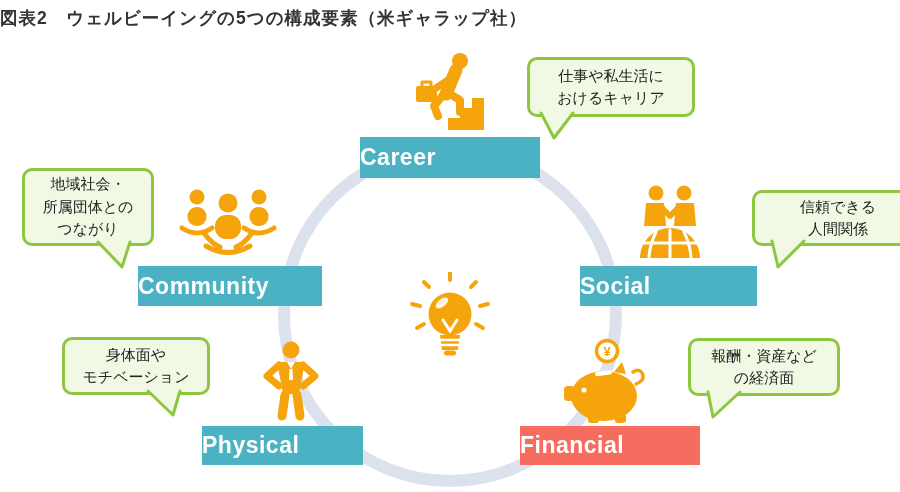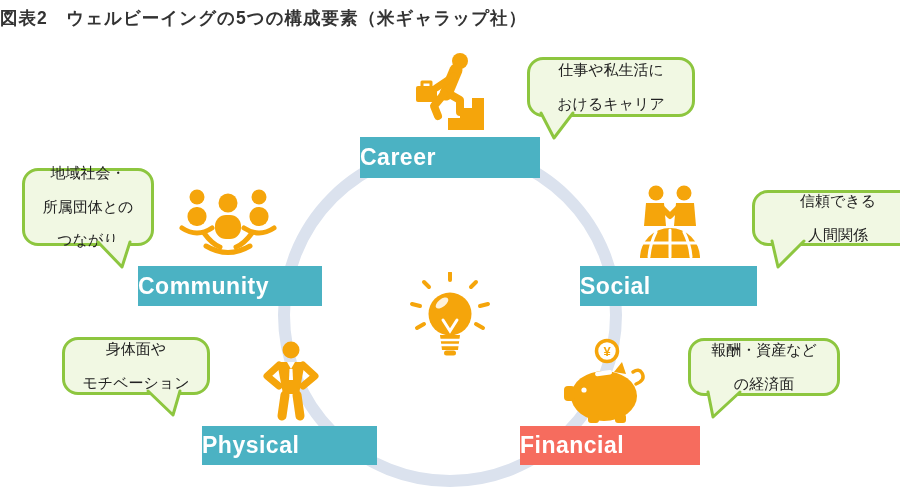--- a/index.html
+++ b/index.html
@@ -19,23 +19,23 @@
   }
   .label.teal{background:var(--accent-teal);}
   .label.coral{background:var(--accent-coral);}
   .icon{position:absolute;z-index:3;}
   .ico-fill{fill:var(--icon-orange);}
   .ico-stroke{stroke:var(--icon-orange);fill:none;stroke-linecap:round;stroke-linejoin:round;}
   .wht{fill:#fff;}
   .wht-stroke{stroke:#fff;fill:none;stroke-linecap:round;}
   .bubble{
     position:absolute;z-index:4;box-sizing:border-box;
-    background:var(--bubble-fill);border:3px solid var(--bubble-border);border-radius:16px;
+    background:var(--bubble-fill);border:3px solid var(--bubble-border);border-radius:10px;
     display:flex;flex-direction:column;align-items:center;justify-content:center;
-    font-size:15px;line-height:1.5;color:var(--bubble-text);text-align:center;gap:11px;
+    font-size:15px;line-height:1.5;color:var(--bubble-text);text-align:center;
   }
   .tail{position:absolute;z-index:5;overflow:visible;}
   .tail path{fill:var(--bubble-fill);stroke:var(--bubble-border);stroke-width:3;stroke-linejoin:round;stroke-linecap:round;}
   .coin-yen{font-size:13px;font-weight:bold;fill:var(--icon-orange);}
 </style>
 </head>
 <body>
 
 <div class="canvas">
 
@@ -124,21 +124,21 @@
     <circle class="ico-fill" cx="33" cy="10" r="8.5"></circle>
     <polygon class="ico-fill" points="19,22 47,22 41,54 25,54"></polygon>
     <polygon class="wht" points="29,22 37,22 33,29"></polygon>
     <polygon class="wht" points="31.5,29 34.5,29 35,40 31,40"></polygon>
     <path class="ico-stroke" d="M21 25 L9 36 L21 46" stroke-width="7"></path>
     <path class="ico-stroke" d="M45 25 L57 36 L45 46" stroke-width="7"></path>
     <path class="ico-stroke" d="M27 55 L24 76" stroke-width="9"></path>
     <path class="ico-stroke" d="M39 55 L42 76" stroke-width="9"></path>
   </svg>
 
-  <div class="label teal" style="left:202px;top:426px;width:175px;height:39px;">
+  <div class="label teal" style="left:202px;top:426px;width:161px;height:39px;">
     <span>Physical</span>
   </div>
 
   <div class="bubble" style="left:62px;top:337px;width:148px;height:58px;">
     <div>身体面や</div>
     <div>モチベーション</div>
   </div>
   <svg class="tail" style="left:140px;top:387px;" width="48" height="34">
     <path d="M8 4 L33 28 L40 4"></path>
   </svg>

